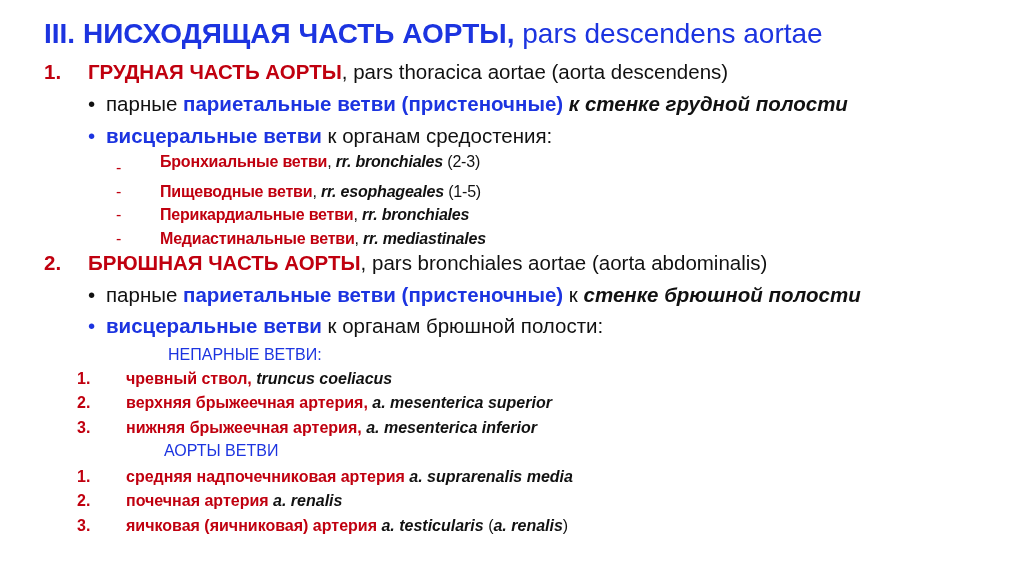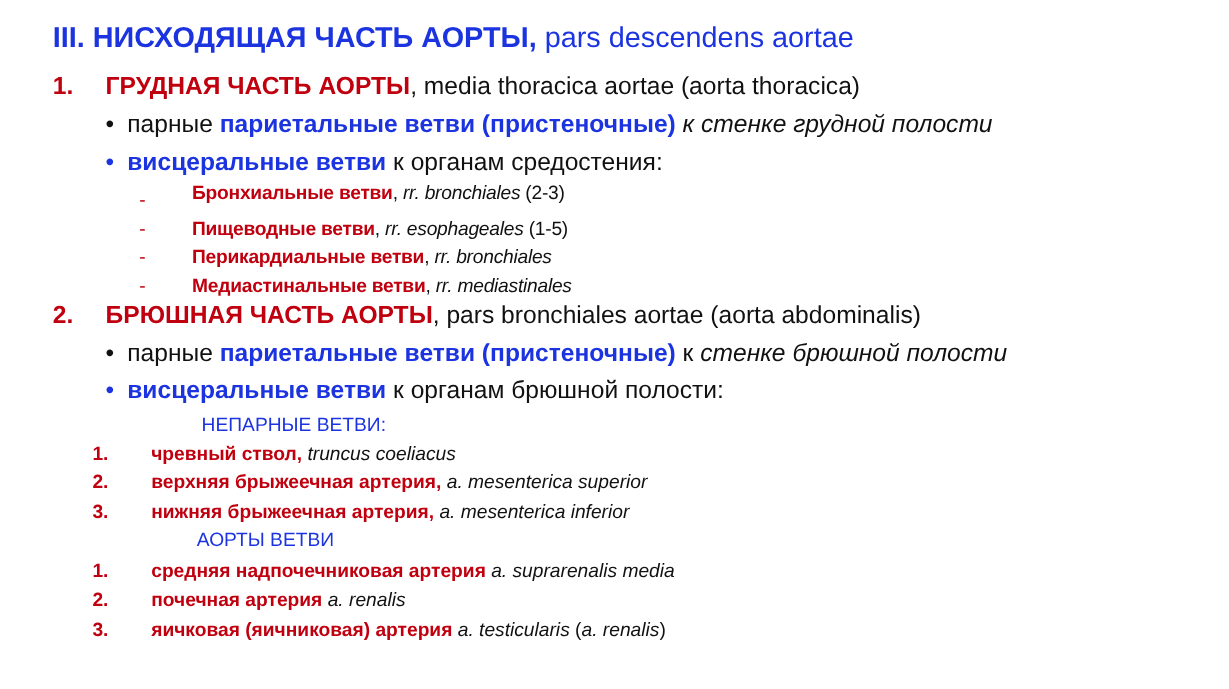--- a/index.html
+++ b/index.html
@@ -4,22 +4,22 @@
 <style>
   html, body { margin: 0; padding: 0; }
   body {
     width: 1024px; height: 574px; background: #ffffff; position: relative; overflow: hidden;
     font-family: "Liberation Sans", sans-serif; color: #111111;
   }
   .abs { position: absolute; white-space: nowrap; line-height: 1; }
   .blue { color: #1c34e0; }
   .red { color: #c0000f; }
   .b { font-weight: bold; }
-  .i { font-style: italic; }
-  .title { left: 44px; top: 20px; font-size: 24px; text-align: center; }
+  .i { font-style: italic; font-weight: bold; }
+  .title { left: 44px; top: 20px; font-size: 28px; text-align: center; }
   .l1 { font-size: 20.5px; }
   .l2 { font-size: 20.5px; }
   .l3 { font-size: 16px; letter-spacing: -0.2px; }
   .l4 { font-size: 16px; }
   .num1 { left: 44px; }
   .txt1 { left: 88px; }
   .bul { left: 88px; }
   .txt2 { left: 106px; }
   .dash { left: 116px; }
   .txt3 { left: 160px; }
@@ -29,21 +29,21 @@
 </head>
 <body>
 
 <div class="abs title blue">
   <span class="b">III.</span>
   <span class="b">НИСХОДЯЩАЯ ЧАСТЬ АОРТЫ,</span>
   <span>pars descendens aortae</span>
 </div>
 
 <div class="abs l1 num1 red b" style="top:62px">1.</div>
-<div class="abs l1 txt1" style="top:62px"><span class="red b">ГРУДНАЯ ЧАСТЬ АОРТЫ</span><span>, media thoracica aortae (aorta thoracica)</span></div>
+<div class="abs l1 txt1" style="top:62px"><span class="red b">ГРУДНАЯ ЧАСТЬ АОРТЫ</span><span>, pars thoracica aortae (aorta descendens)</span></div>
 
 <div class="abs l2 bul" style="top:94px">•</div>
 <div class="abs l2 txt2" style="top:94px"><span>парные </span><span class="blue b">париетальные ветви (пристеночные)</span><span class="i"> к стенке грудной полости</span></div>
 
 <div class="abs l2 bul blue" style="top:126px">•</div>
 <div class="abs l2 txt2" style="top:126px"><span class="blue b">висцеральные ветви</span><span> к органам средостения:</span></div>
 
 <div class="abs l3 dash red" style="top:160px">-</div>
 <div class="abs l3 txt3" style="top:154px"><span class="red b">Бронхиальные ветви</span><span>, </span><span class="i">rr. bronchiales</span><span> (2-3)</span></div>
 

